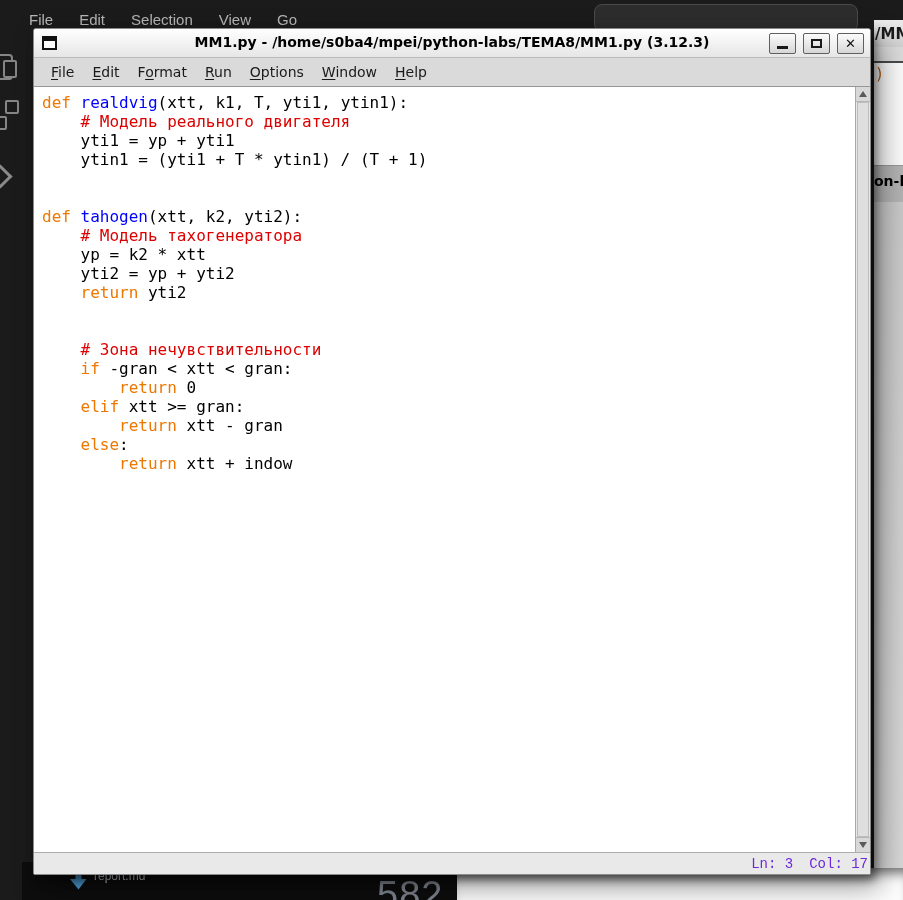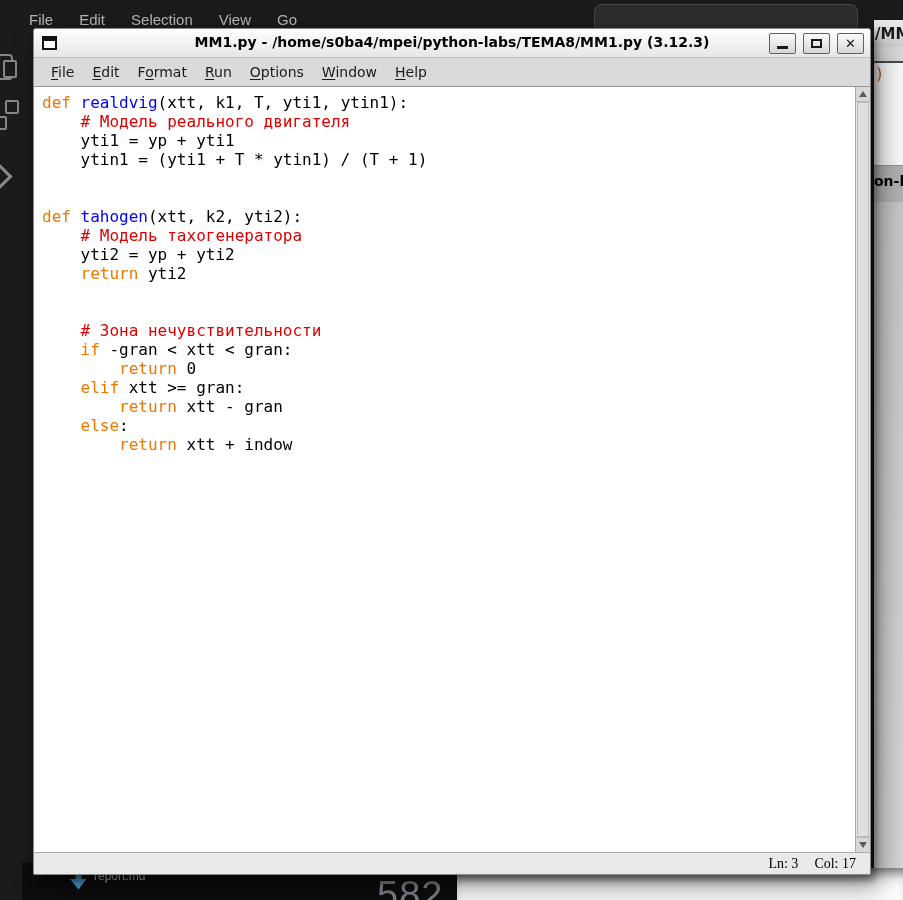--- a/index.html
+++ b/index.html
@@ -92,21 +92,21 @@
   .sb-down{bottom:0;border-top:1px solid #b5b5b5;}
   .tri{position:absolute;left:50%;top:50%;transform:translate(-50%,-50%);width:0;height:0;
     border-left:4px solid transparent;border-right:4px solid transparent;}
   .tri-up{border-bottom:6px solid #5a5a5a;}
   .tri-down{border-top:6px solid #5a5a5a;}
   .sb-thumb{position:absolute;left:1px;right:1px;top:15px;bottom:15px;background:#dfdfdf;
     border:1px solid #bdbdbd;}
 
   .statusbar{position:absolute;left:0;right:0;bottom:0;height:22px;background:#e9e9e9;
     border-top:1px solid #adadad;display:flex;justify-content:flex-end;align-items:center;
-    gap:16px;padding-right:14px;font-family:Liberation Serif, serif;font-size:14px;color:#000000;
+    gap:16px;padding-right:2px;font-family:Liberation Mono, monospace;font-size:14px;color:#6d28d9;
     box-sizing:border-box;}
 </style>
 </head>
 <body>
 
 <div class="vs-menubar">
     <span class="vs-menu-item">File</span>
     <span class="vs-menu-item">Edit</span>
     <span class="vs-menu-item">Selection</span>
     <span class="vs-menu-item">View</span>
@@ -163,20 +163,21 @@
   <div class="content">
     <div class="code-pane">
         <div class="code-line"><span class="tok-k">def</span><span class="tok-t"> </span><span class="tok-d">realdvig</span><span class="tok-t">(xtt, k1, T, yti1, ytin1):</span></div>
         <div class="code-line"><span class="tok-t">    </span><span class="tok-c"># Модель реального двигателя</span></div>
         <div class="code-line"><span class="tok-t">    yti1 = yp + yti1</span></div>
         <div class="code-line"><span class="tok-t">    ytin1 = (yti1 + T * ytin1) / (T + 1)</span></div>
         <div class="code-line"></div>
         <div class="code-line"></div>
         <div class="code-line"><span class="tok-k">def</span><span class="tok-t"> </span><span class="tok-d">tahogen</span><span class="tok-t">(xtt, k2, yti2):</span></div>
         <div class="code-line"><span class="tok-t">    </span><span class="tok-c"># Модель тахогенератора</span></div>
+        <div class="code-line"><span class="tok-t">    yp = k2 * xtt</span></div>
         <div class="code-line"><span class="tok-t">    yti2 = yp + yti2</span></div>
         <div class="code-line"><span class="tok-t">    </span><span class="tok-k">return</span><span class="tok-t"> yti2</span></div>
         <div class="code-line"></div>
         <div class="code-line"></div>
         <div class="code-line"><span class="tok-t">    </span><span class="tok-c"># Зона нечувствительности</span></div>
         <div class="code-line"><span class="tok-t">    </span><span class="tok-k">if</span><span class="tok-t"> -gran &lt; xtt &lt; gran:</span></div>
         <div class="code-line"><span class="tok-t">        </span><span class="tok-k">return</span><span class="tok-t"> 0</span></div>
         <div class="code-line"><span class="tok-t">    </span><span class="tok-k">elif</span><span class="tok-t"> xtt &gt;= gran:</span></div>
         <div class="code-line"><span class="tok-t">        </span><span class="tok-k">return</span><span class="tok-t"> xtt - gran</span></div>
         <div class="code-line"><span class="tok-t">    </span><span class="tok-k">else</span><span class="tok-t">:</span></div>

